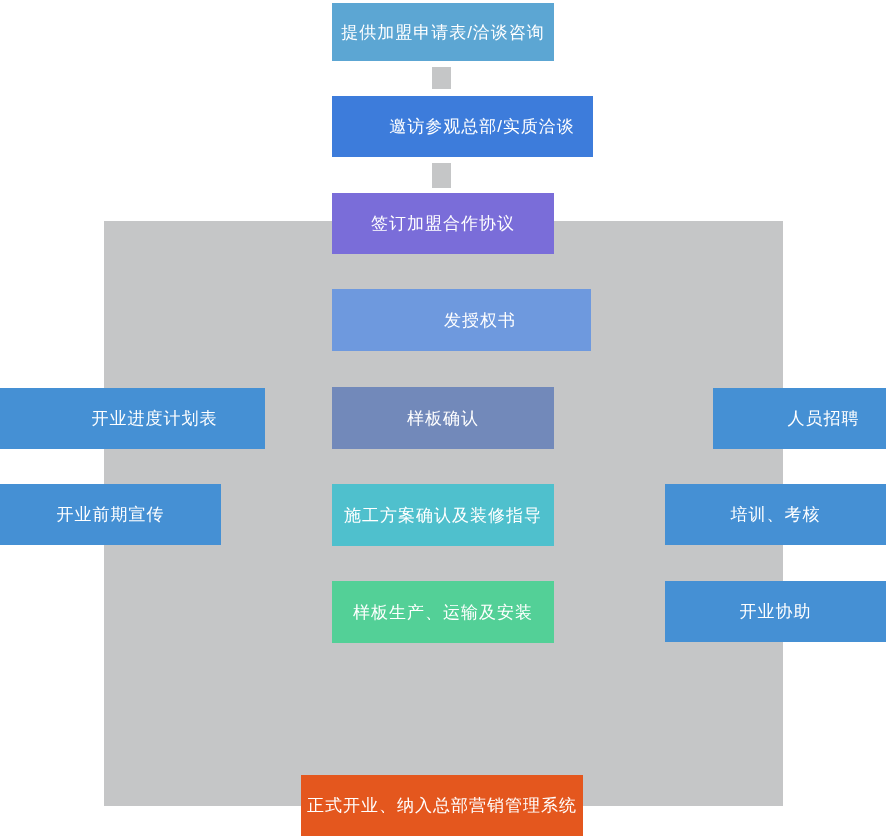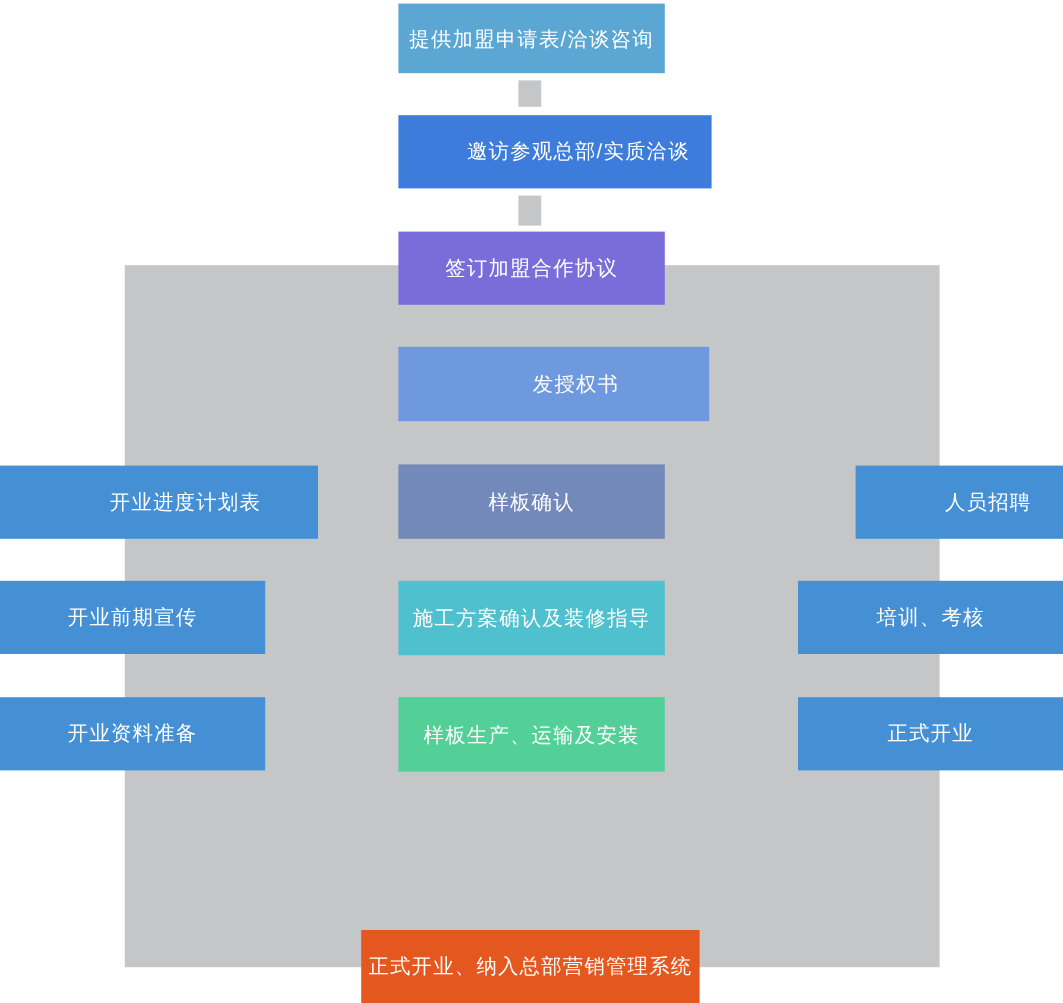--- a/index.html
+++ b/index.html
@@ -72,19 +72,18 @@
   <div class="node mid m2" style="background-color: rgb(61, 124, 219); padding-left: 39px;">邀访参观总部/实质洽谈</div>
   <div class="node mid m3" style="background-color: rgb(122, 109, 217);">签订加盟合作协议</div>
   <div class="node mid m4" style="background-color: rgb(110, 153, 222); padding-left: 37px;">发授权书</div>
   <div class="node mid m5" style="background-color: rgb(114, 137, 186);">样板确认</div>
   <div class="node mid m6" style="background-color: rgb(79, 192, 205);">施工方案确认及装修指导</div>
   <div class="node mid m7" style="background-color: rgb(83, 208, 151);">样板生产、运输及安装</div>
   <div class="node m9" style="background-color: rgb(228, 87, 30);">正式开业、纳入总部营销管理系统</div>
 
   <div class="node lcol row1" style="background-color: rgb(69, 144, 212); padding-left: 44px;">开业进度计划表</div>
   <div class="node lcol row2" style="background-color: rgb(69, 144, 212);">开业前期宣传</div>
-  <div class="node lcol row3" style="background-color: rgb(69, 144, 212);">开业资料准备</div>
 
   <div class="node rcol row1" style="background-color: rgb(69, 144, 212); margin-left: 48px;">人员招聘</div>
   <div class="node rcol row2" style="background-color: rgb(69, 144, 212);">培训、考核</div>
-  <div class="node rcol row3" style="background-color: rgb(69, 144, 212);">正式开业</div>
+  <div class="node rcol row3" style="background-color: rgb(69, 144, 212);">开业协助</div>
 
 </div>
 
 </body></html>

